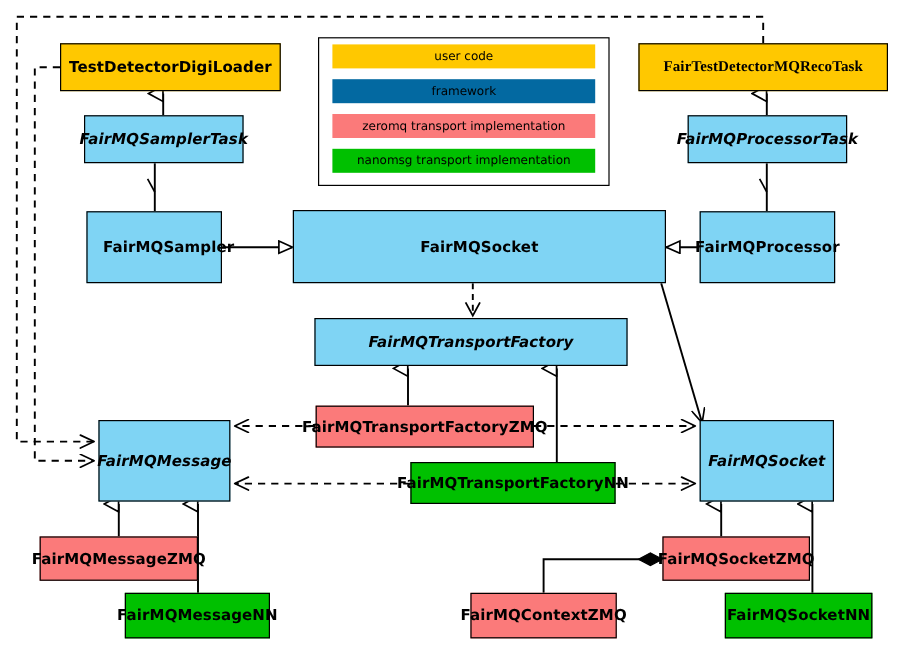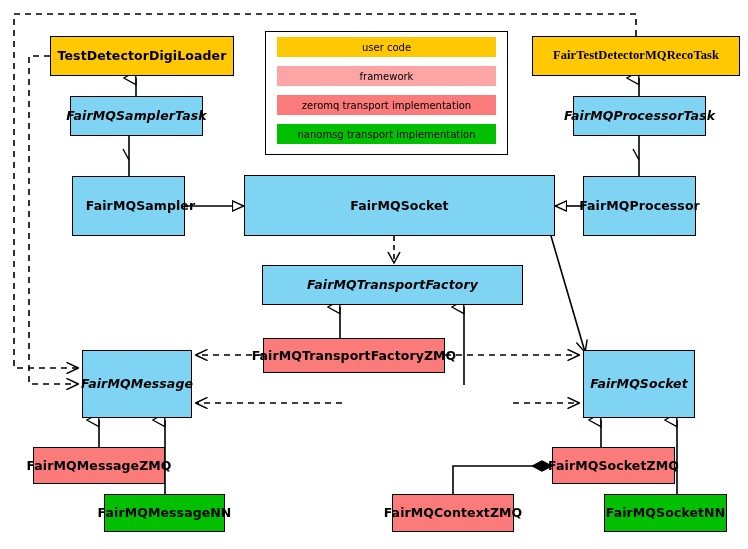--- a/index.html
+++ b/index.html
@@ -131,21 +131,21 @@
       <line x1="677" y1="494" x2="677" y2="420" marker-end="url(#hollowTriUp)"></line>
 
       <path d="M453,494 L453,466 L552,466" marker-end="url(#diamond)"></path>
     </g>
   </svg>
 
   <div class="legend-box" style="left:265px; top:31px; width:243px; height:124px;"></div>
   <div class="legend-row" style="left:277px; top:37px; width:219px; height:20px; background:#ffc800;">
     <span>user code</span>
   </div>
-  <div class="legend-row" style="left:277px; top:66px; width:219px; height:20px; background:#fca5a5;">
+  <div class="legend-row" style="left:277px; top:66px; width:219px; height:20px; background:#0369a1;">
     <span>framework</span>
   </div>
   <div class="legend-row" style="left:277px; top:95px; width:219px; height:20px; background:#fb7a7a;">
     <span>zeromq transport implementation</span>
   </div>
   <div class="legend-row" style="left:277px; top:124px; width:219px; height:20px; background:#00c000;">
     <span>nanomsg transport implementation</span>
   </div>
 
   <div class="node c-user" style="left:50px; top:36px; width:184px; height:40px;">TestDetectorDigiLoader</div>
@@ -159,20 +159,21 @@
   <div class="node c-framework" style="left:72px; top:176px; width:113px; height:60px;padding-left:24px;">FairMQSampler</div>
 
   <div class="node c-framework" style="left:244px; top:175px; width:311px; height:61px;">FairMQSocket</div>
 
   <div class="node c-framework" style="left:583px; top:176px; width:113px; height:60px;">FairMQProcessor</div>
 
   <div class="node c-framework abstract" style="left:262px; top:265px; width:261px; height:40px;">FairMQTransportFactory</div>
 
   <div class="node c-zmq" style="left:263px; top:338px; width:182px; height:35px;">FairMQTransportFactoryZMQ</div>
 
+  <div class="node c-nn" style="left:342px; top:385px; width:171px; height:35px;">FairMQTransportFactoryNN</div>
 
   <div class="node c-framework abstract" style="left:82px; top:350px; width:110px; height:68px;">FairMQMessage</div>
 
   <div class="node c-framework abstract" style="left:583px; top:350px; width:112px; height:68px;">FairMQSocket</div>
 
   <div class="node c-zmq" style="left:33px; top:447px; width:132px; height:37px;">FairMQMessageZMQ</div>
 
   <div class="node c-nn" style="left:104px; top:494px; width:121px; height:38px;">FairMQMessageNN</div>
 
   <div class="node c-zmq" style="left:552px; top:447px; width:123px; height:37px;">FairMQSocketZMQ</div>

